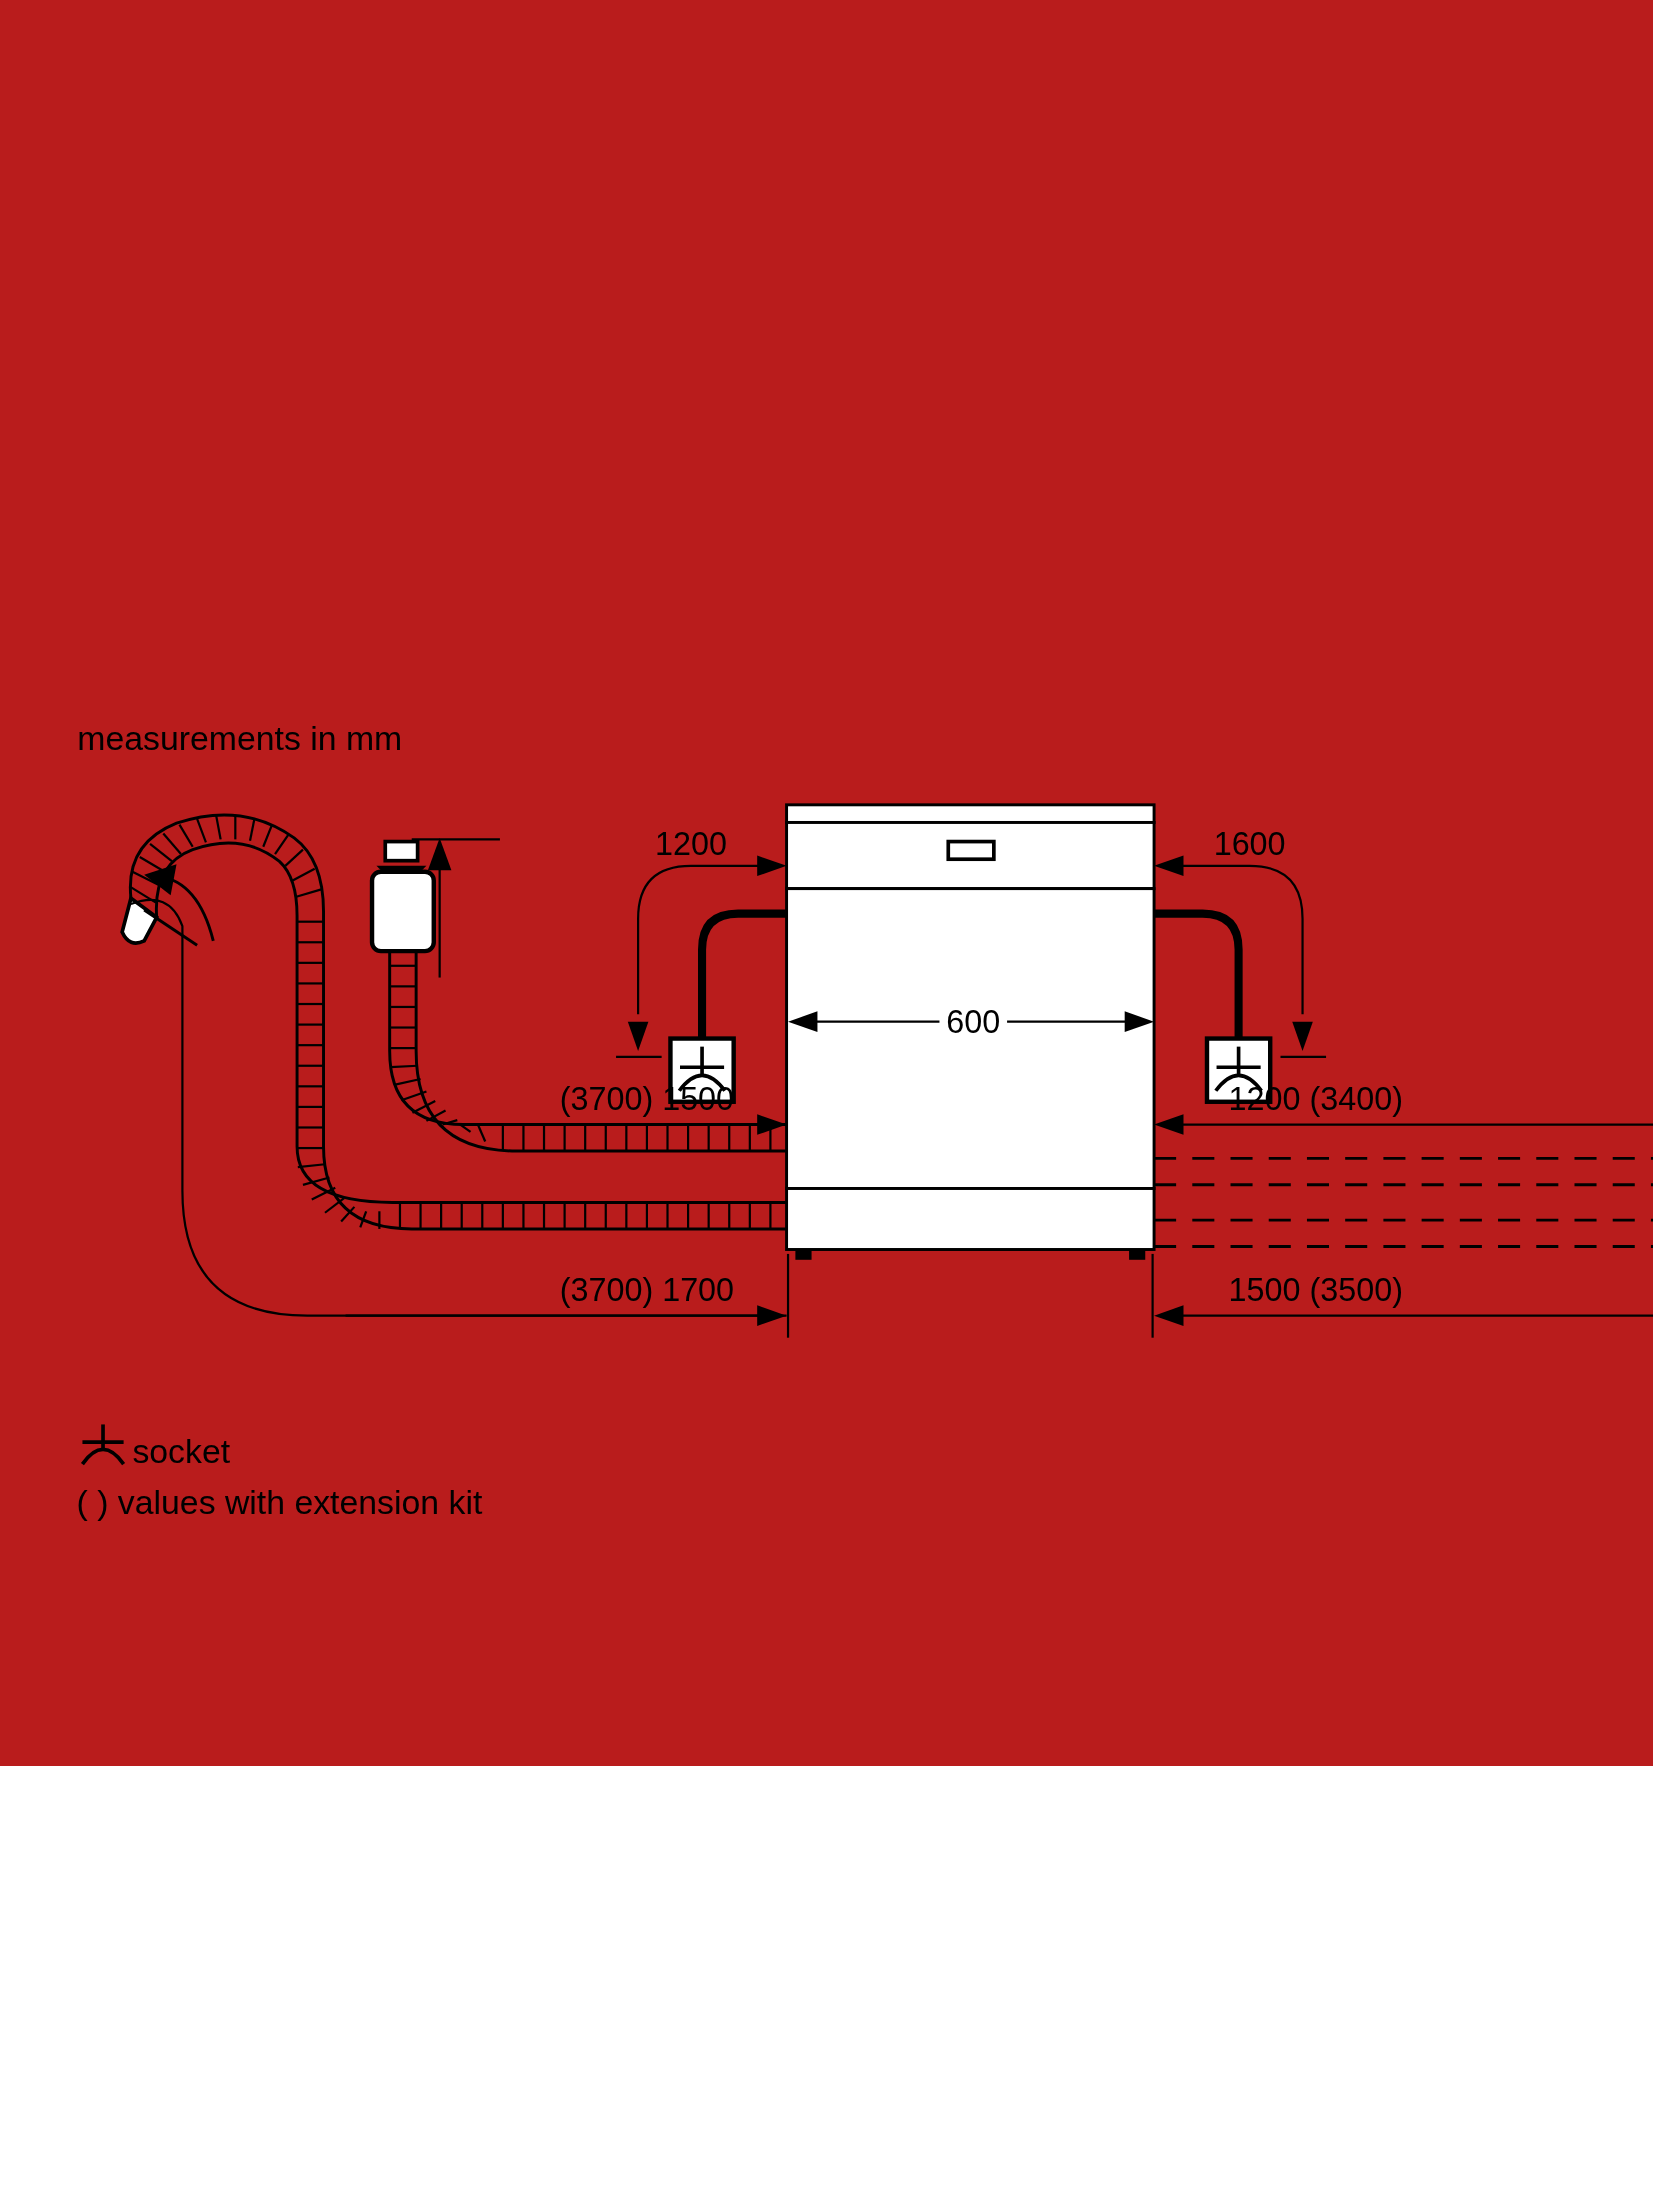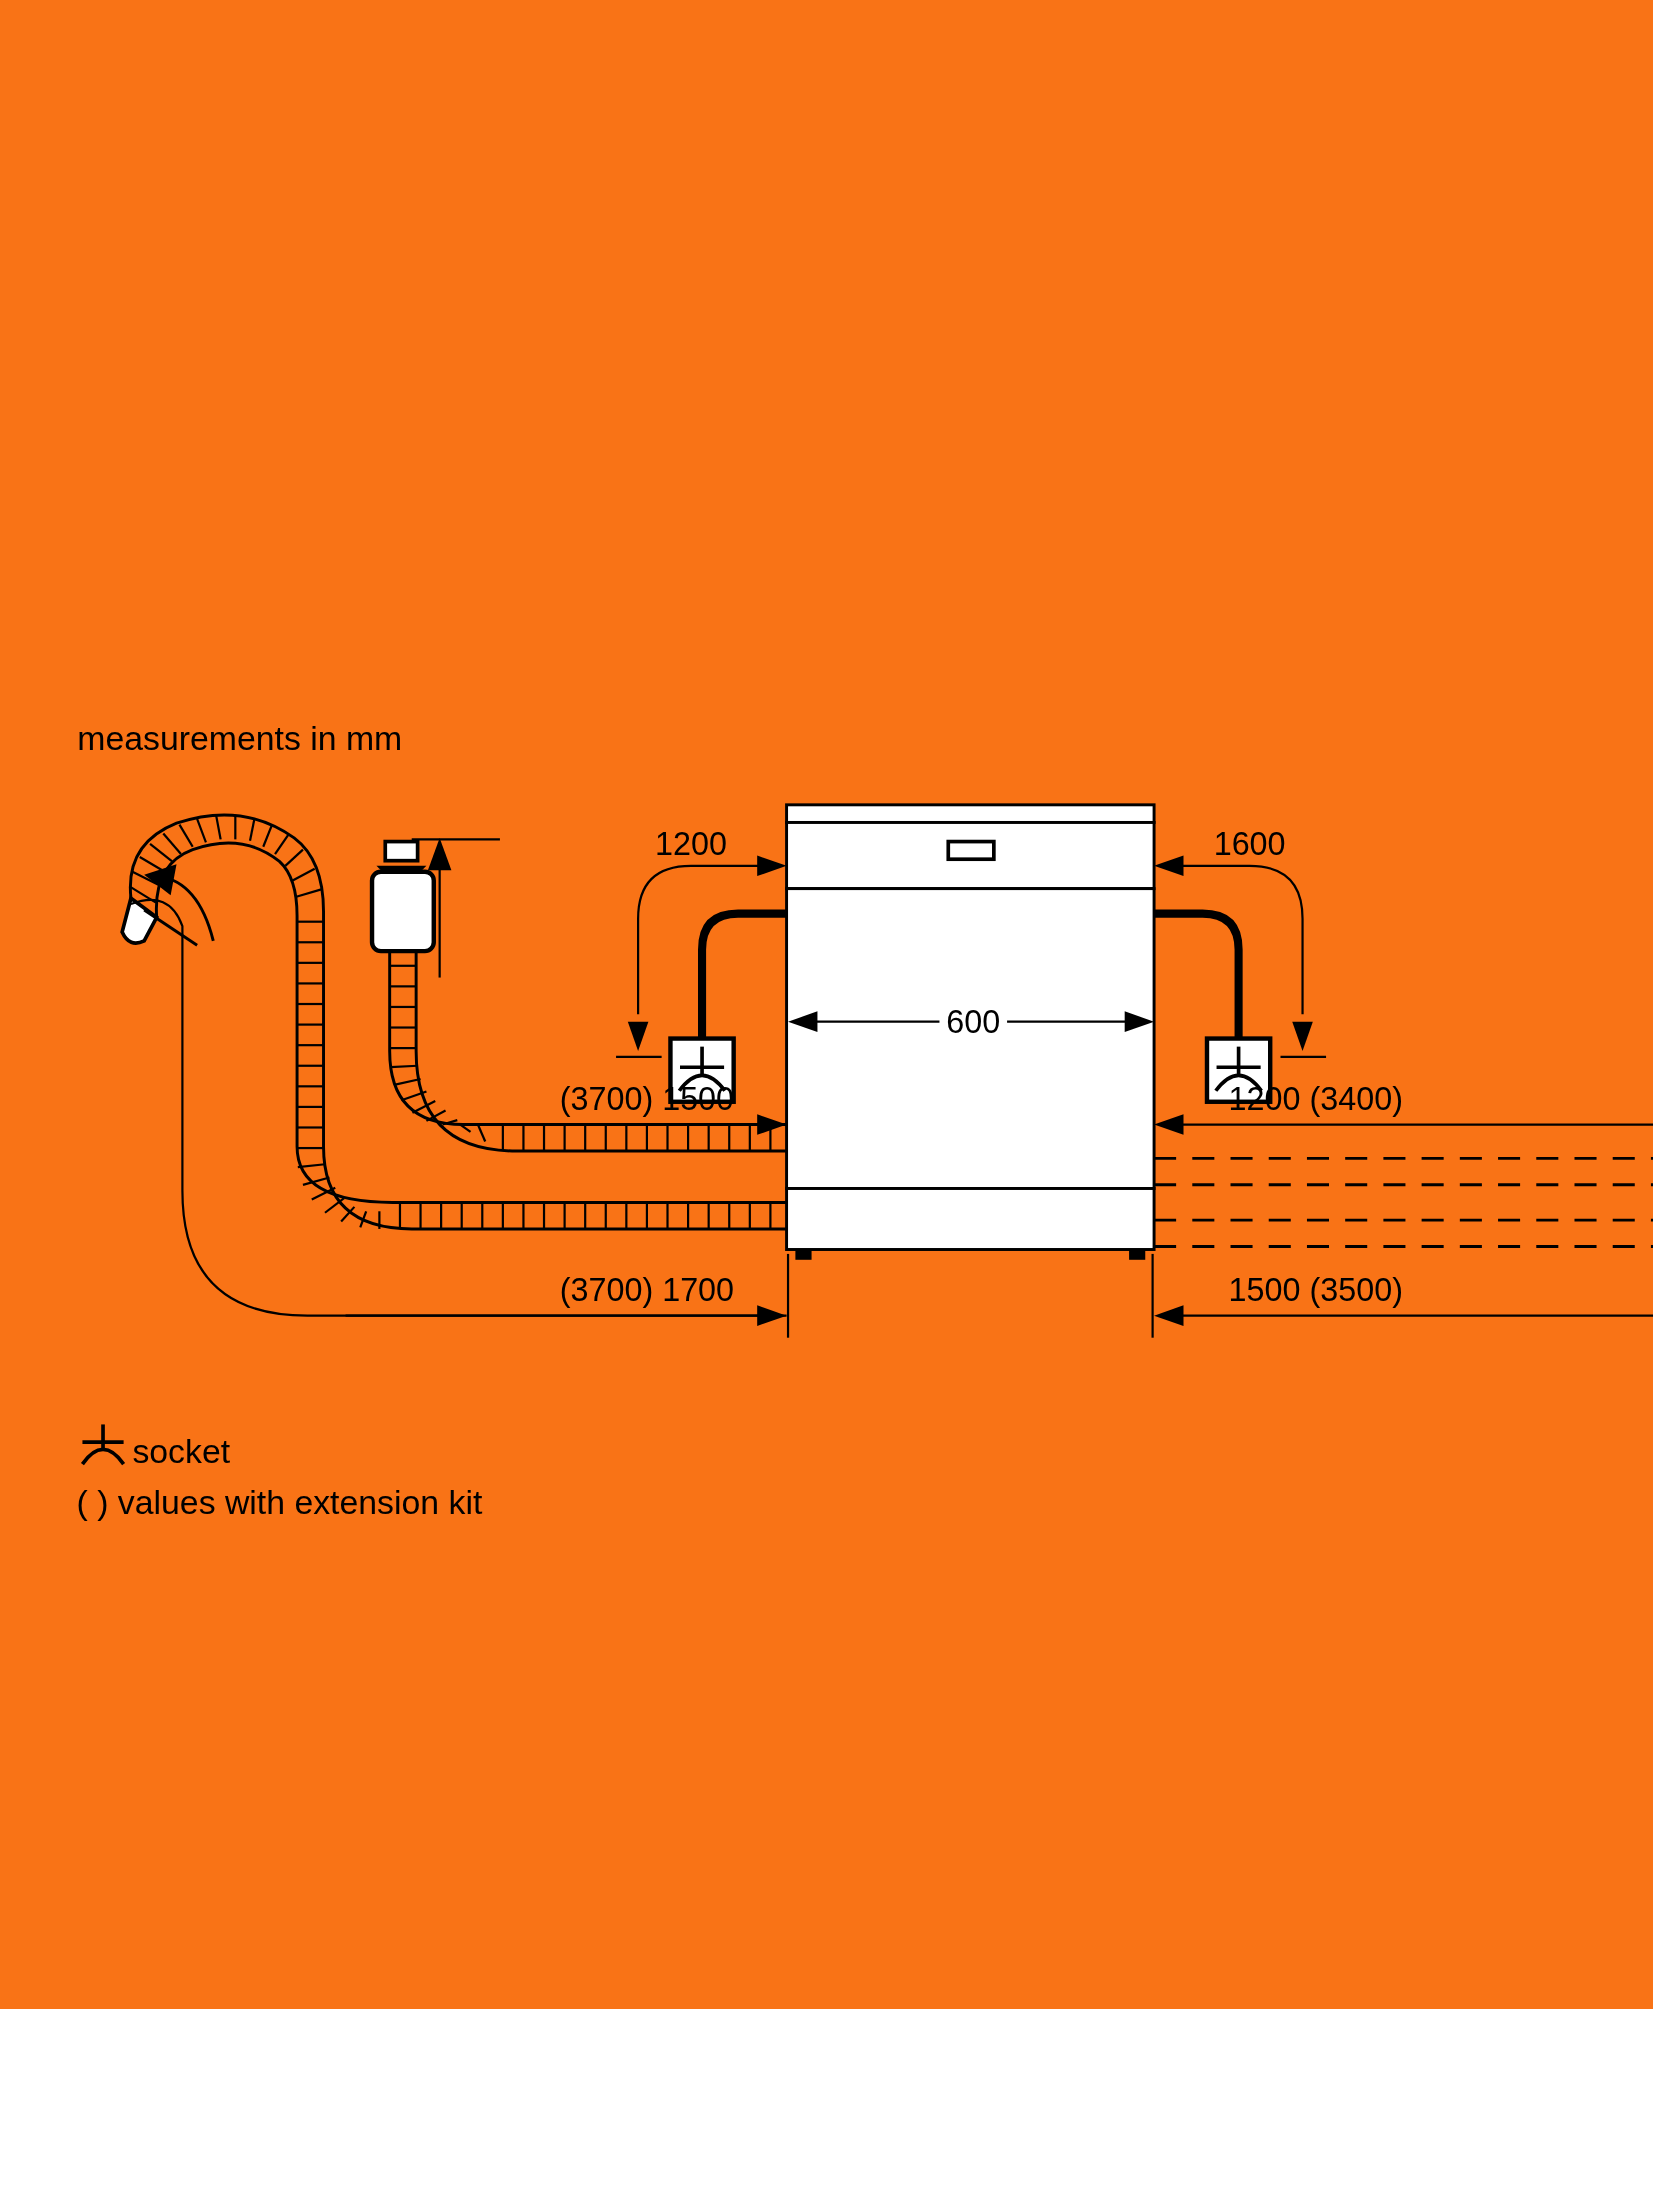--- a/index.html
+++ b/index.html
@@ -8,22 +8,22 @@
     padding: 0;
     background: #ffffff;
   }
   body {
     font-family: "Liberation Sans", sans-serif;
     color: #000000;
   }
   #page {
     position: relative;
     width: 1654px;
-    height: 2009px;
-    background: #f97316;
+    height: 1766px;
+    background: #b91c1c;
     overflow: hidden;
   }
   #diagram-svg {
     position: absolute;
     left: 0;
     top: 0;
     width: 1654px;
     height: 2205px;
     display: block;
   }

